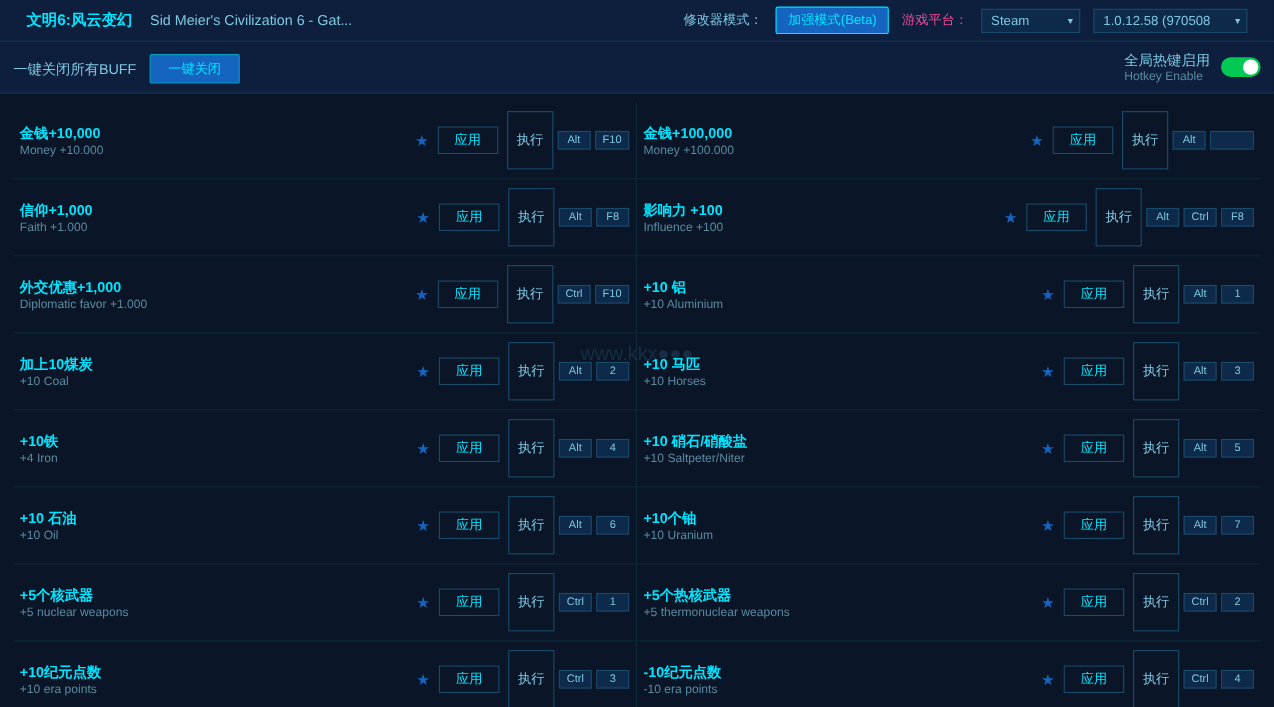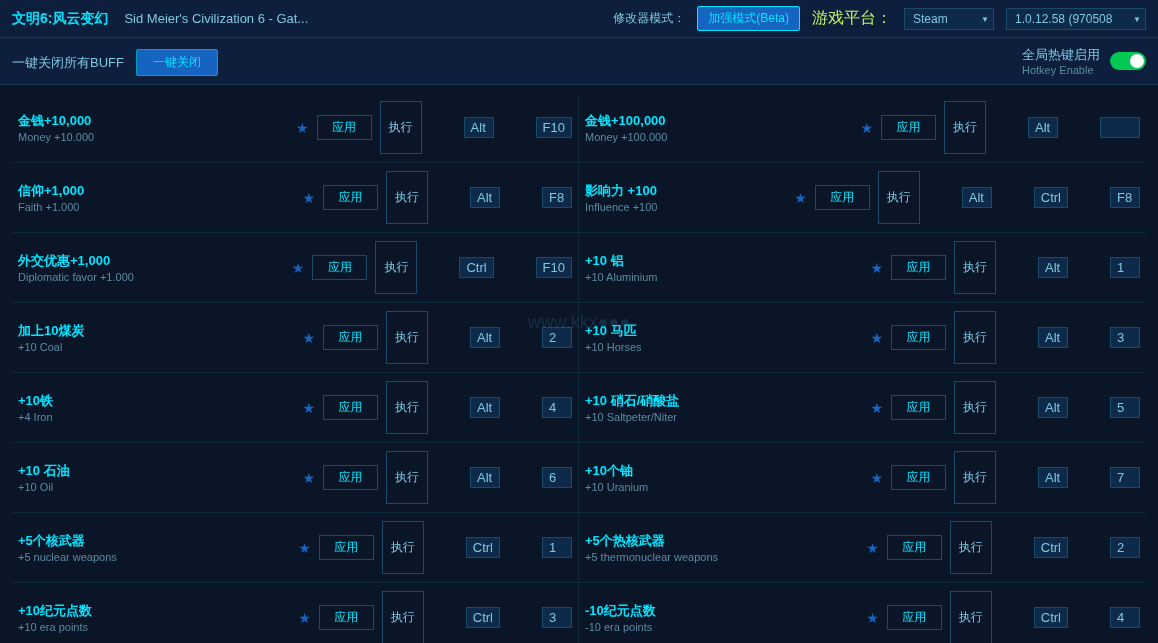--- a/index.html
+++ b/index.html
@@ -8,21 +8,21 @@
       color: #7ec8e3;
       font-family: "Microsoft YaHei", "SimHei", Arial, sans-serif;
       font-size: 12px;
       width: 1158px;
       min-height: 643px;
       overflow: hidden;
     }
     .header {
       background-color: #0d1f3c;
       border-bottom: 1px solid #1a3a5c;
-      padding: 6px 12px;
+      padding: 6px 24px;
       display: flex;
       align-items: center;
       gap: 16px;
     }
     .header-title {
       color: #00e5ff;
       font-size: 14px;
       font-weight: bold;
     }
     .header-subtitle {
@@ -41,22 +41,22 @@
     }
     .mode-badge {
       background-color: #1565c0;
       color: #00e5ff;
       border: 1px solid #00e5ff;
       padding: 3px 10px;
       font-size: 12px;
       border-radius: 2px;
     }
     .platform-label {
-      color: #bef264;
-      font-size: 16px;
+      color: #ec4899;
+      font-size: 12px;
     }
     .platform-select {
       background-color: #0d2a4a;
       color: #7ec8e3;
       border: 1px solid #1a4a6a;
       padding: 3px 20px 3px 8px;
       font-size: 12px;
       appearance: none;
       -webkit-appearance: none;
       cursor: pointer;
@@ -199,25 +199,24 @@
       border: 1px solid #1a4a6a;
       padding: 17px 8px;
       cursor: pointer;
       font-size: 12px;
     }
     .key-box {
       background-color: #0d2a4a;
       color: #7ec8e3;
       border: 1px solid #1a4a6a;
       padding: 2px 6px;
-      font-size: 13px;
+      font-size: 10px;
       min-width: 30px;
-      text-align: left;
-      cursor: pointer;
-      margin-left: 38px;
+      text-align: center;
+      cursor: pointer;
     }
     .key-box.empty {
       min-width: 40px;
       color: transparent;
     }
     .watermark {
       position: fixed;
       top: 50%;
       left: 50%;
       transform: translate(-50%, -50%);

